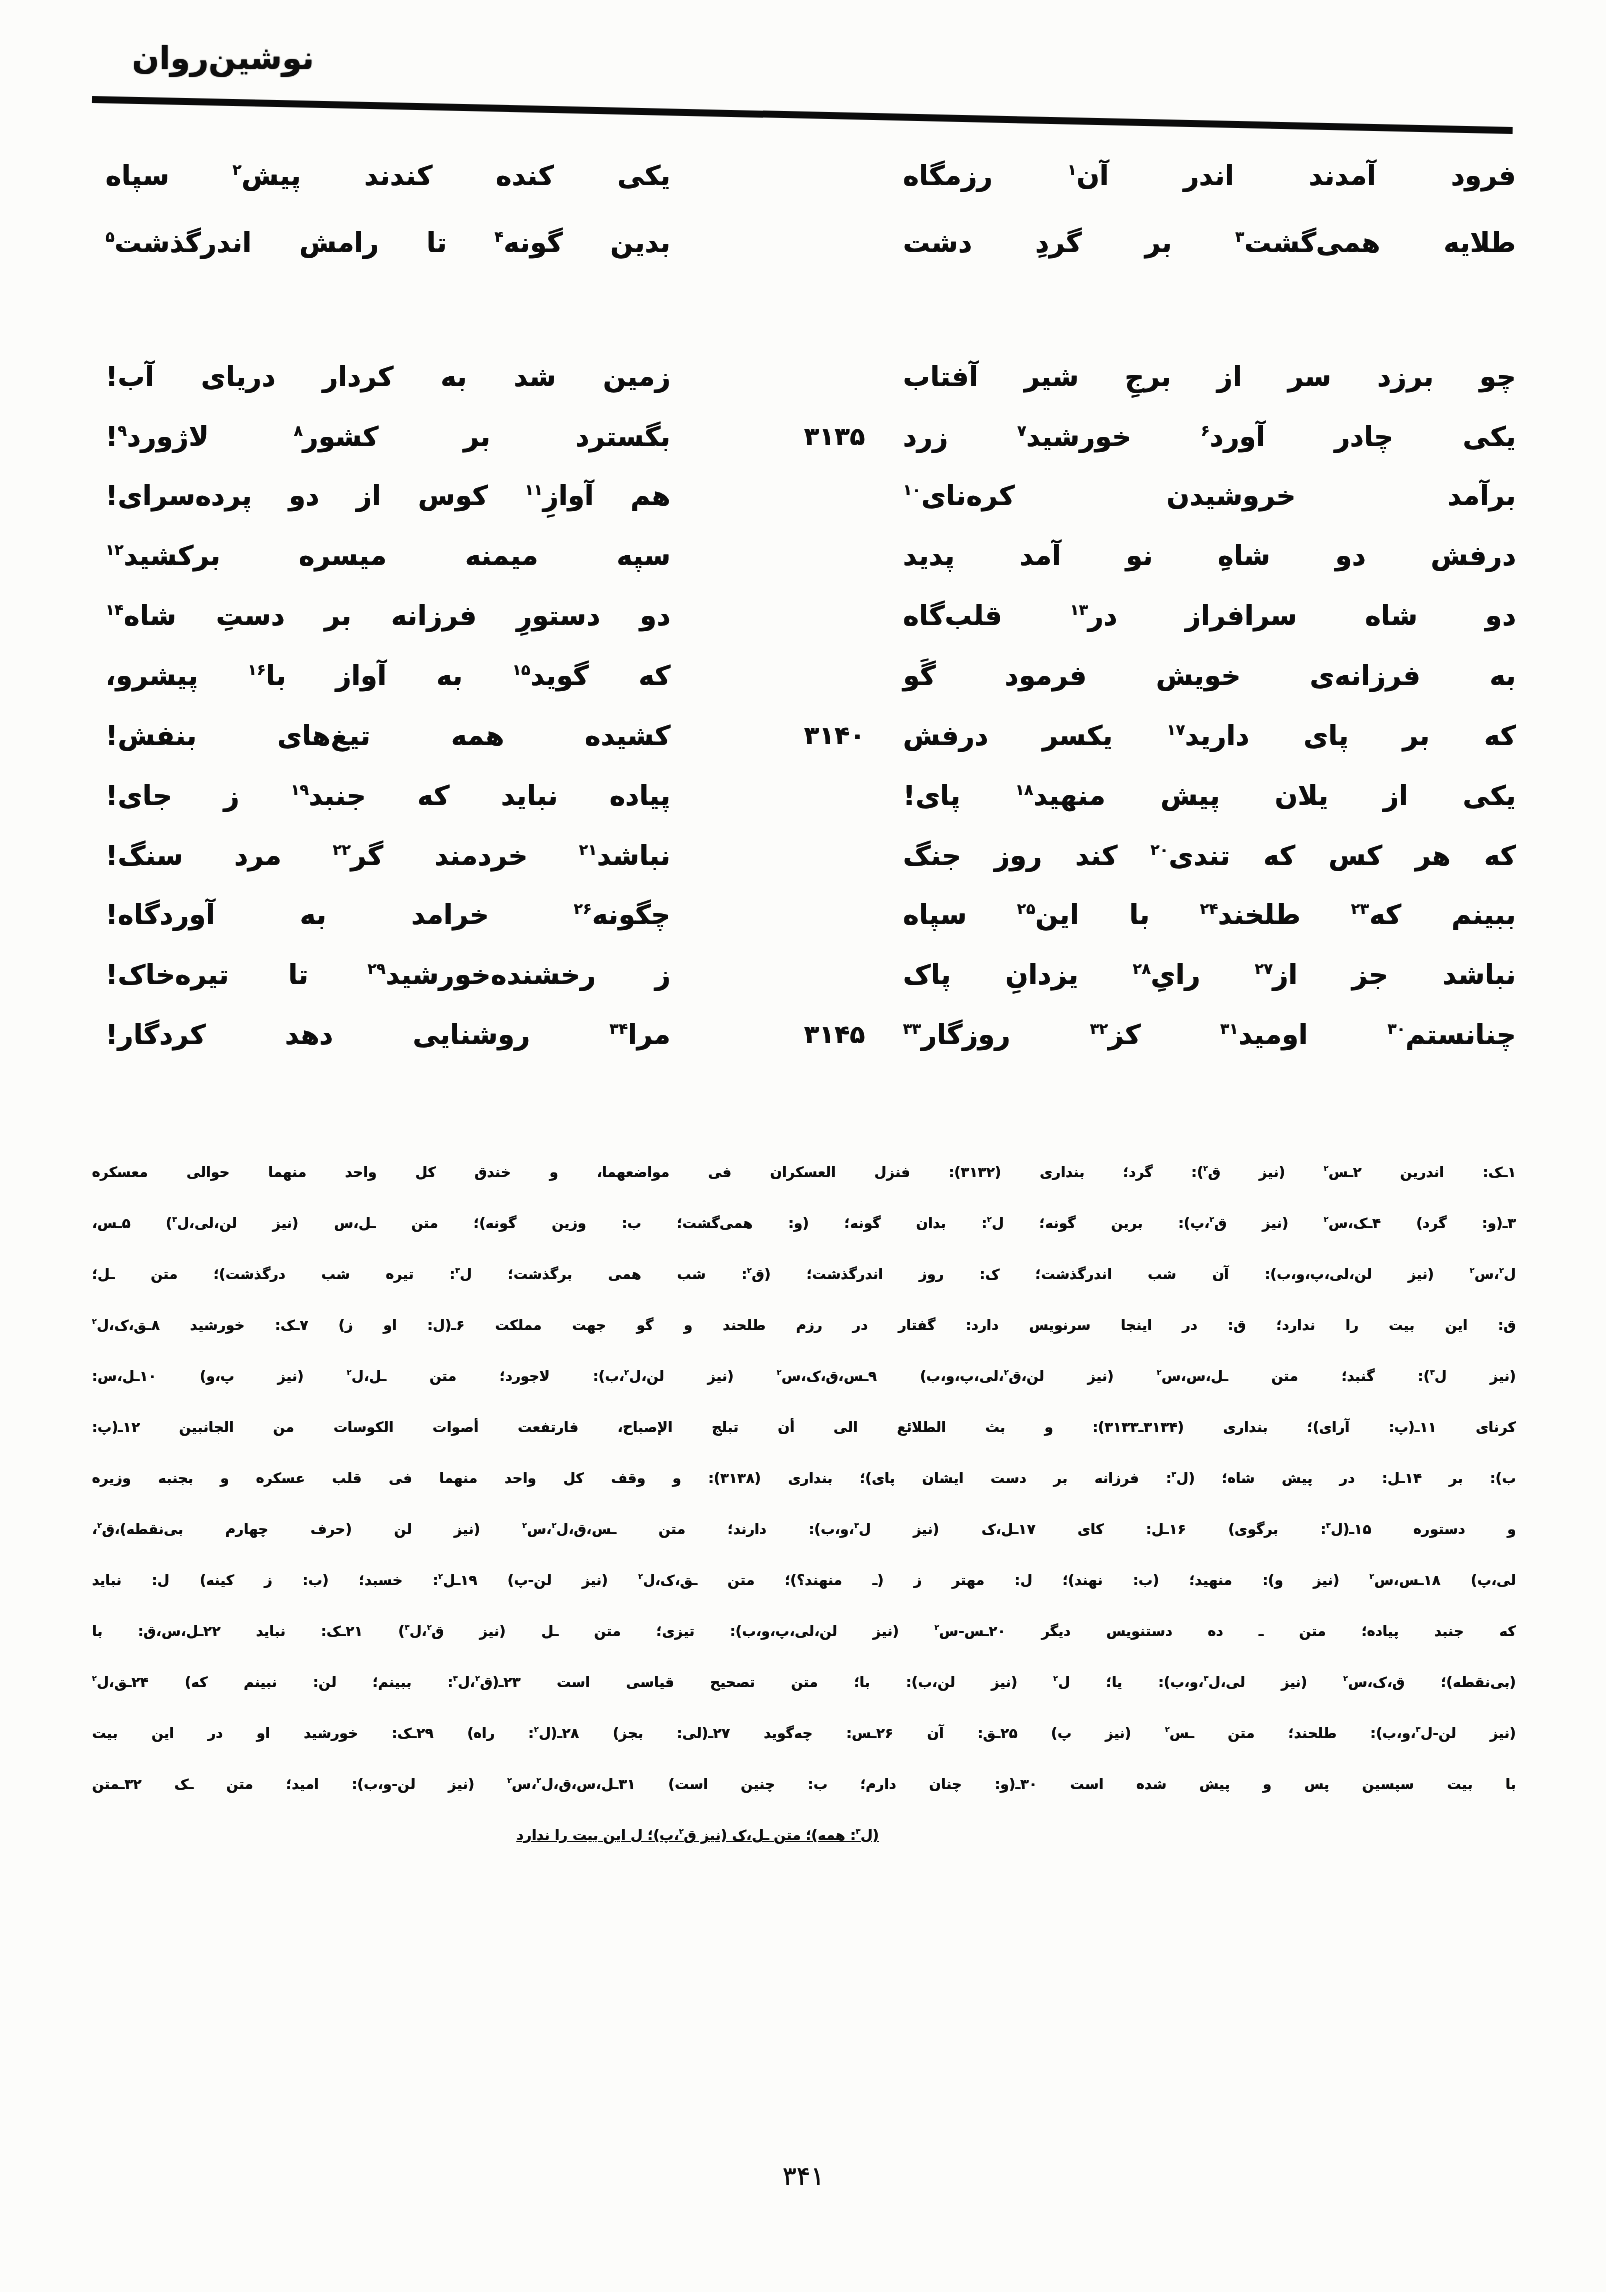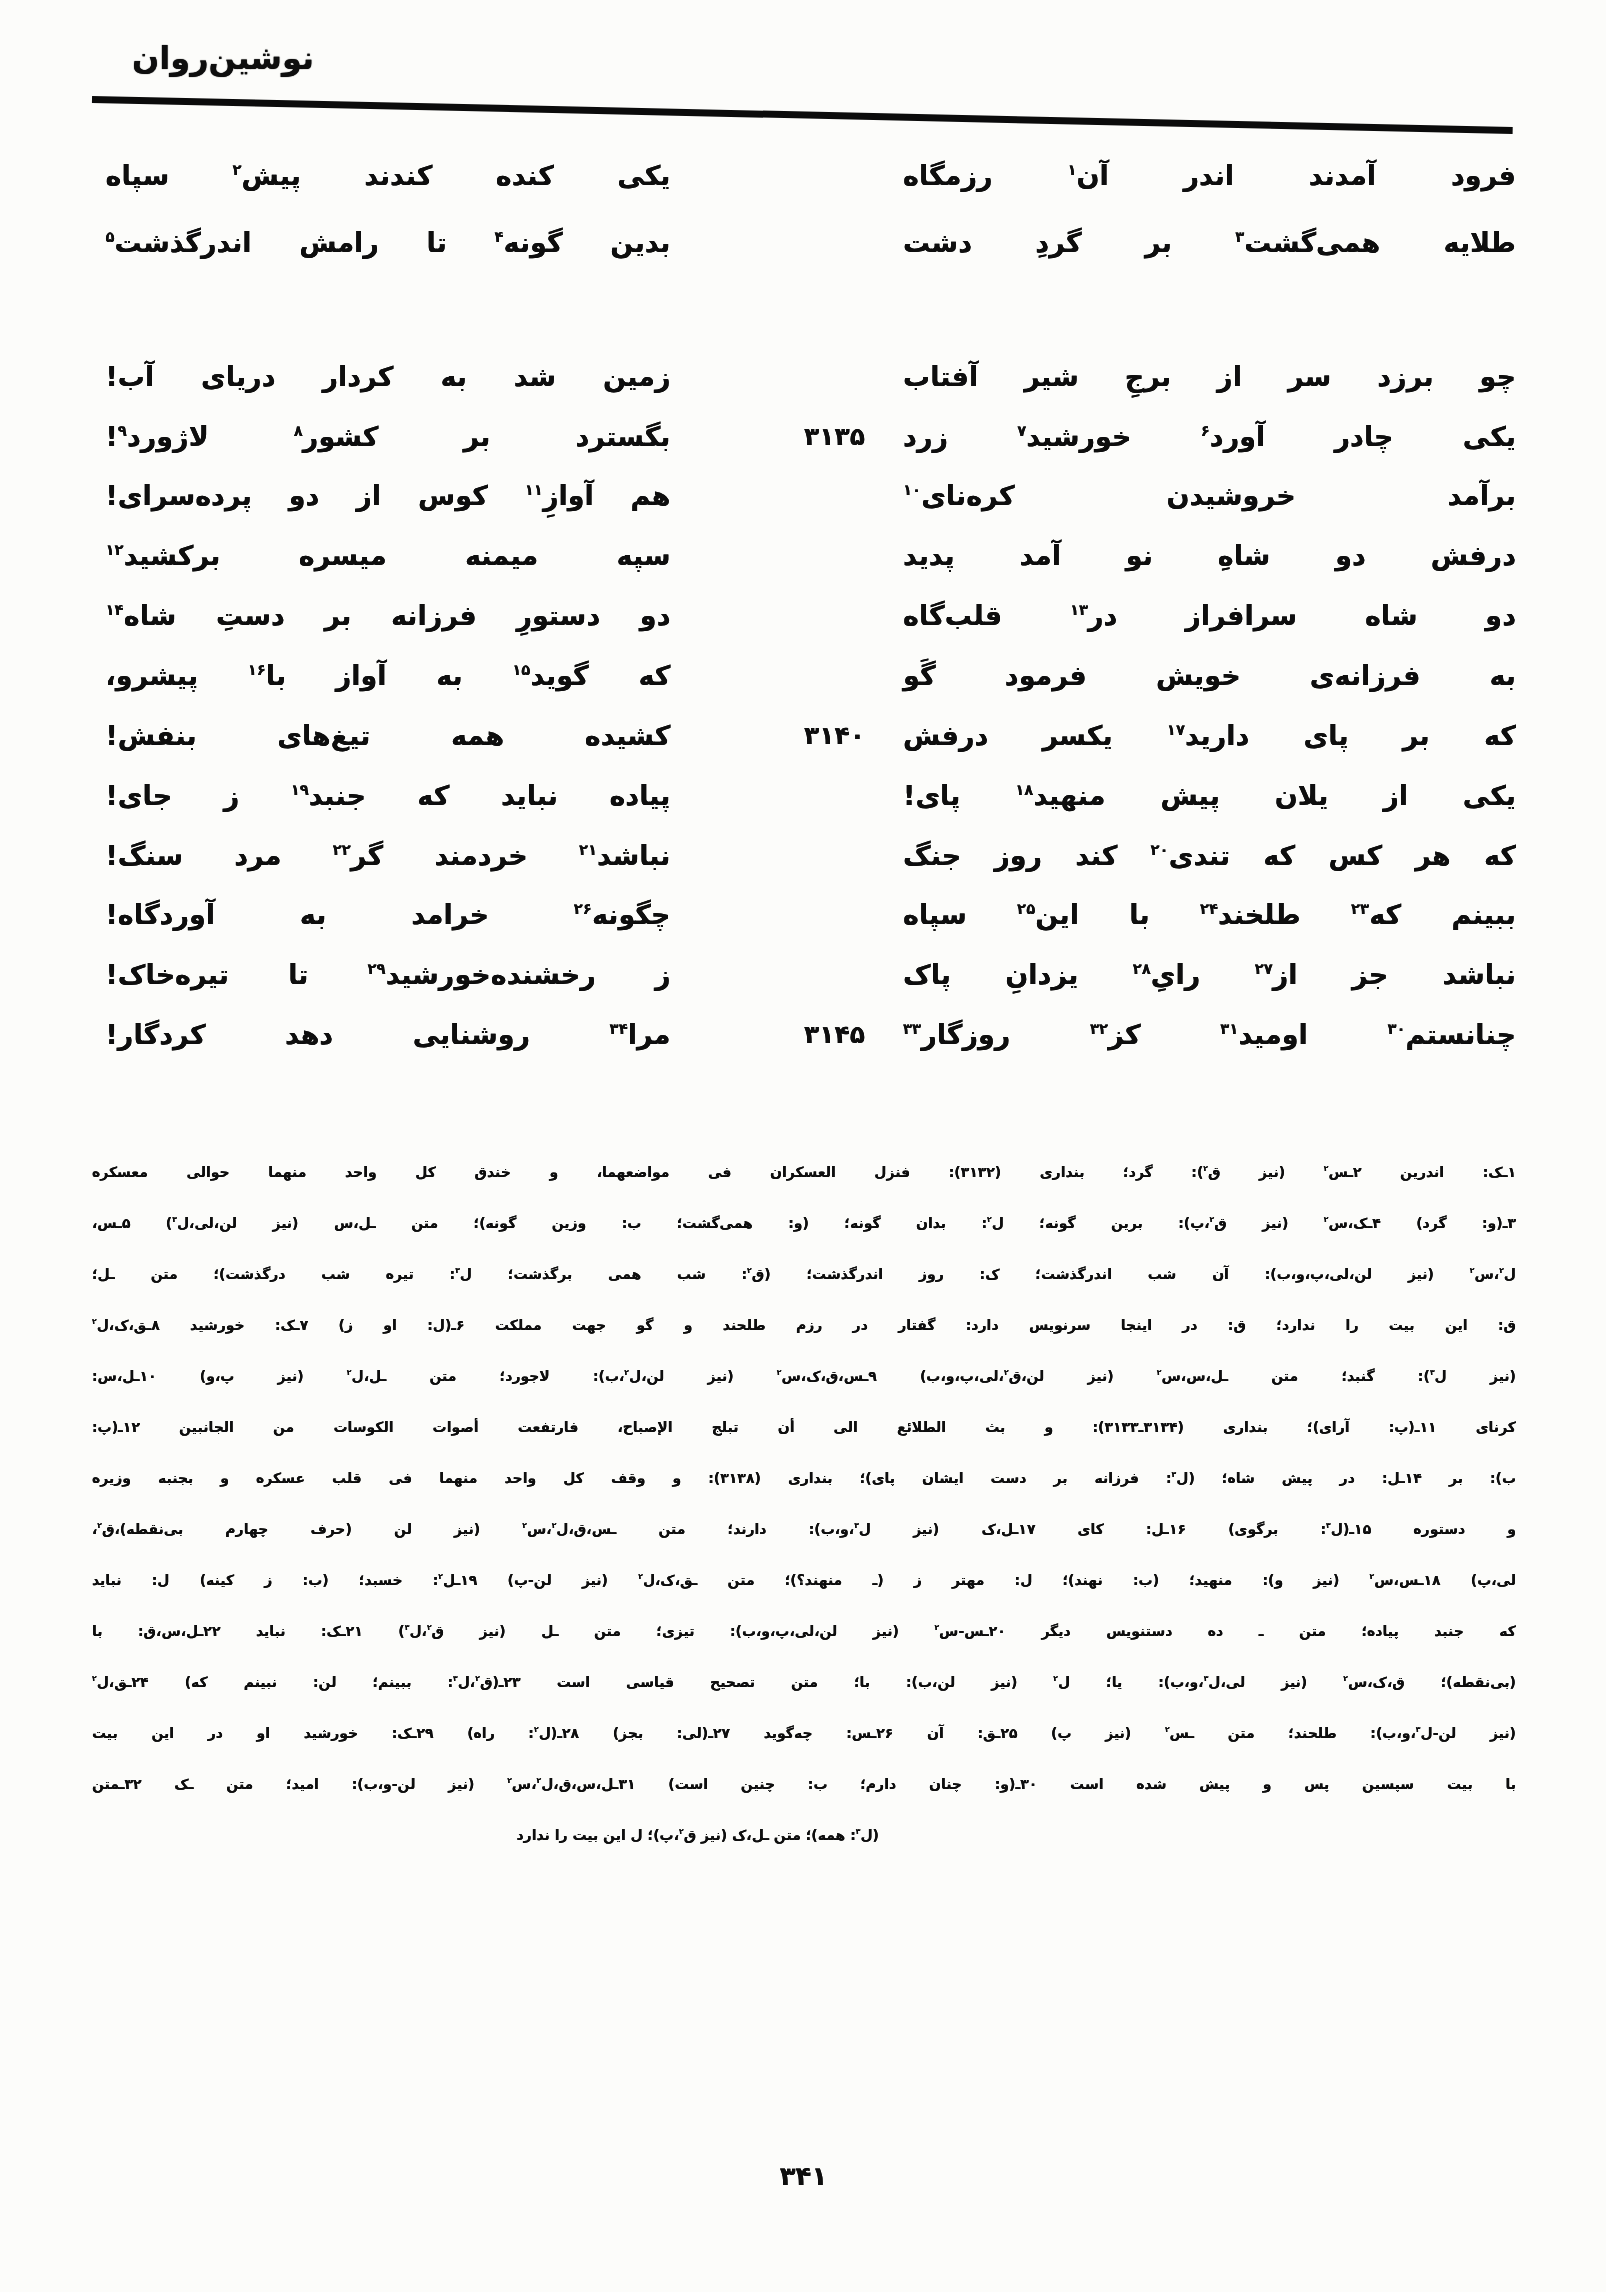--- a/index.html
+++ b/index.html
@@ -52,25 +52,25 @@
     margin:0;height:51px;line-height:51px;
     font-size:14px;font-weight:700;
     direction:rtl;
     text-align:justify;text-align-last:justify;
     white-space:nowrap;
     text-shadow:0 0 0.4px #000;
   }
   .fline.last{
     white-space:normal;
     text-align:right;text-align-last:right;
-    width:444px;margin-right:637px;
+    width:444px;margin-right:637px;text-decoration:underline;
   }
   .page-number{
     position:absolute;left:0;top:2161px;width:100%;
-    text-align:center;font-size:26px;font-weight:700;
+    text-align:center;font-size:26px;font-weight:400;
     direction:rtl;text-shadow:0 0 0.6px #000;
   }
 </style>
 </head>
 <body>
 
 <div class="page">
 
   <div class="header-title">نوشین‌روان</div>
 

